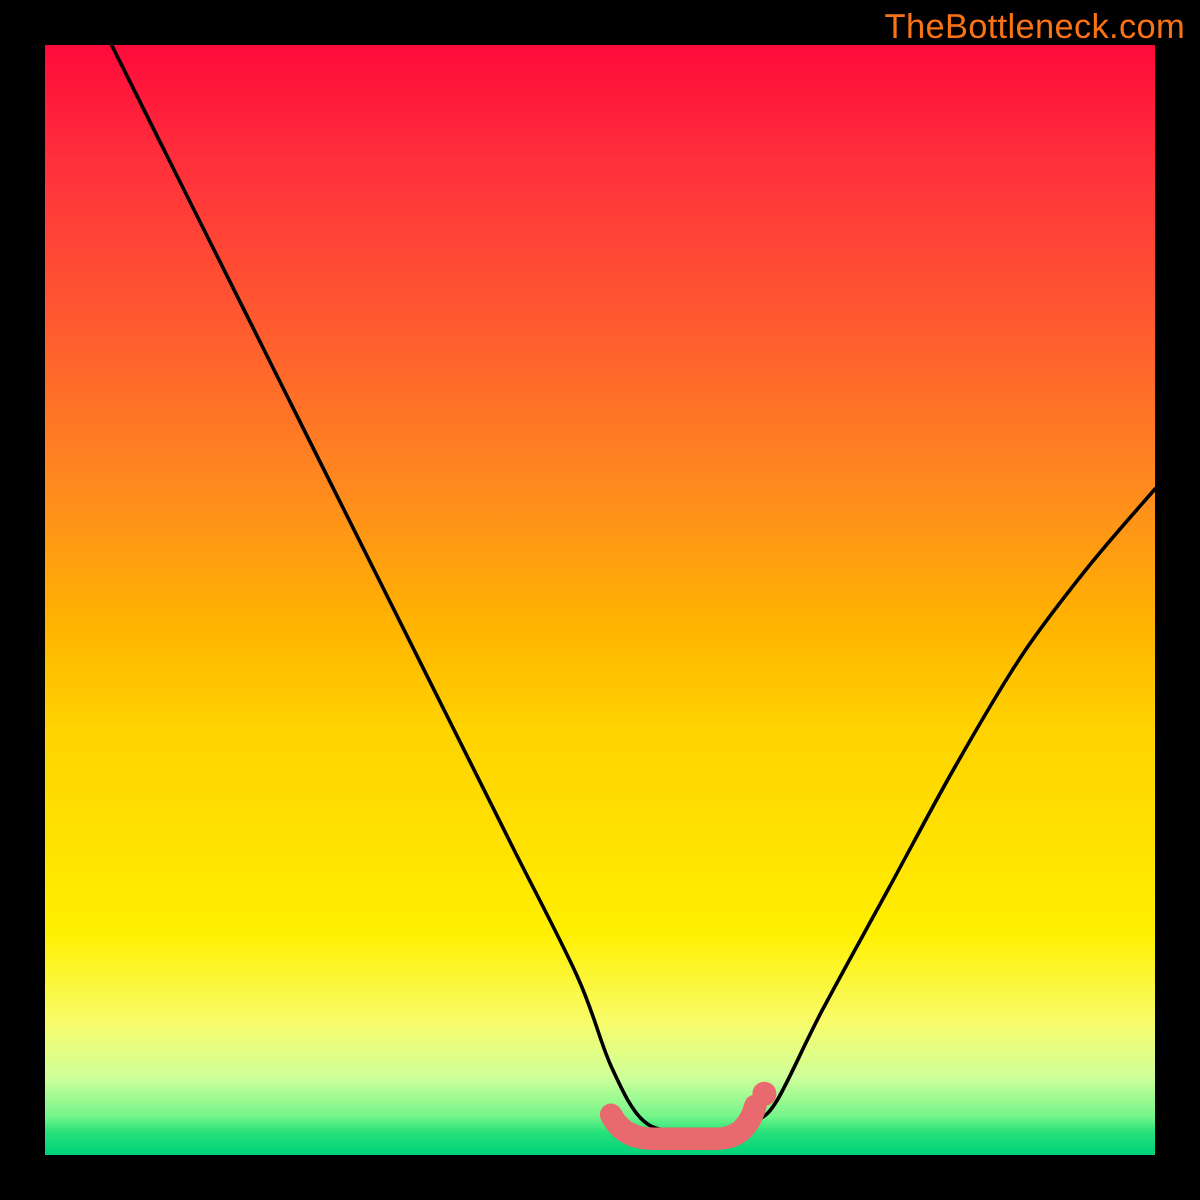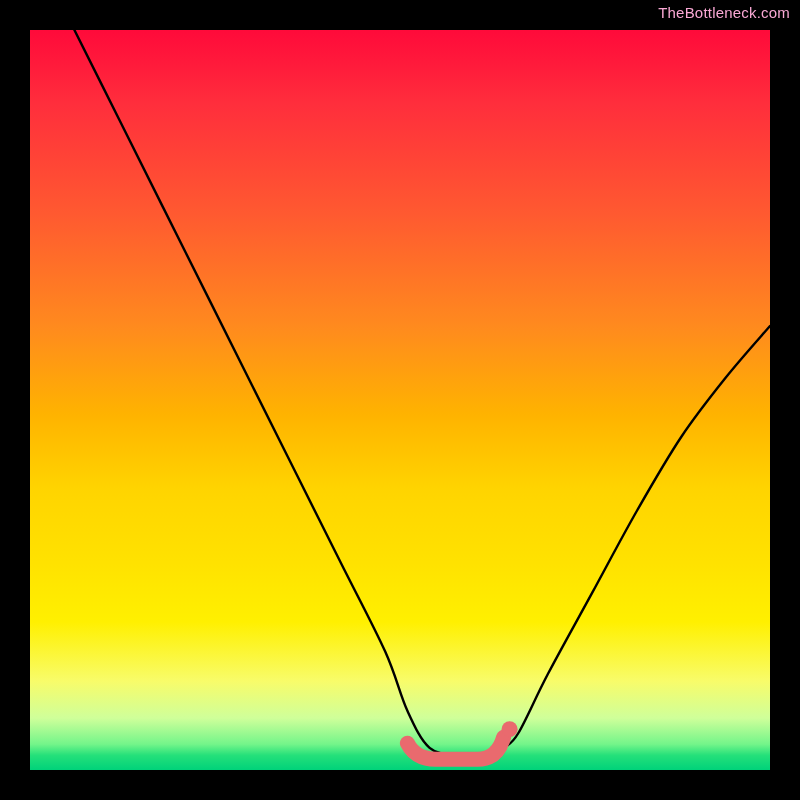--- a/index.html
+++ b/index.html
@@ -44,22 +44,22 @@
   .curve-svg {
     position: absolute;
     left: 0; top: 0;
     width: 100%;
     height: 100%;
   }
   .watermark {
     position: absolute;
     top: 4px;
     right: 10px;
-    color: #f9a8d4;
-    font-size: 15px;
+    color: #f97316;
+    font-size: 23px;
     font-weight: 500;
     letter-spacing: 0.2px;
   }
 </style>
 </head>
 <body>
 
 <div class="frame">
 
   <div class="plot-area">

